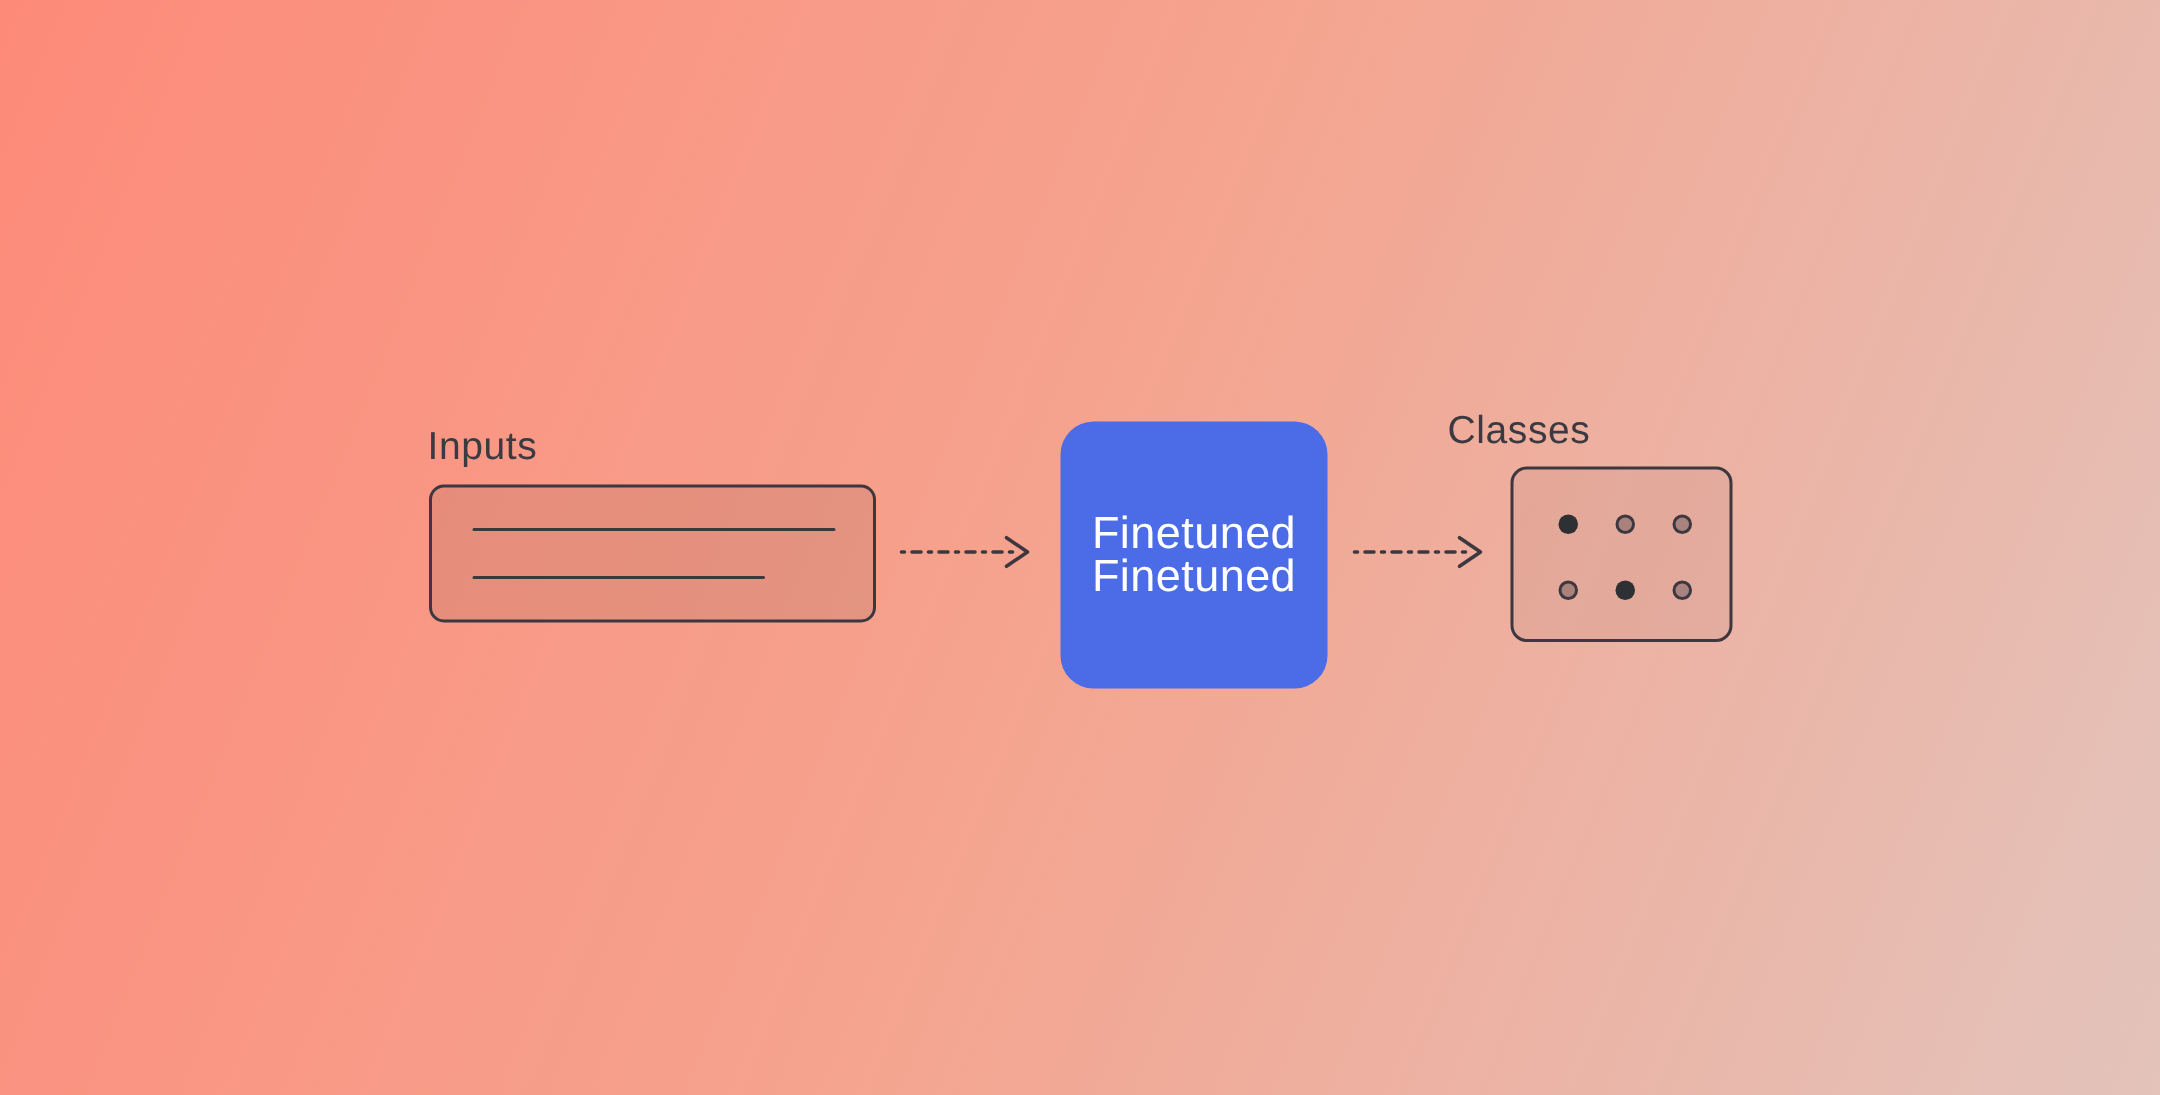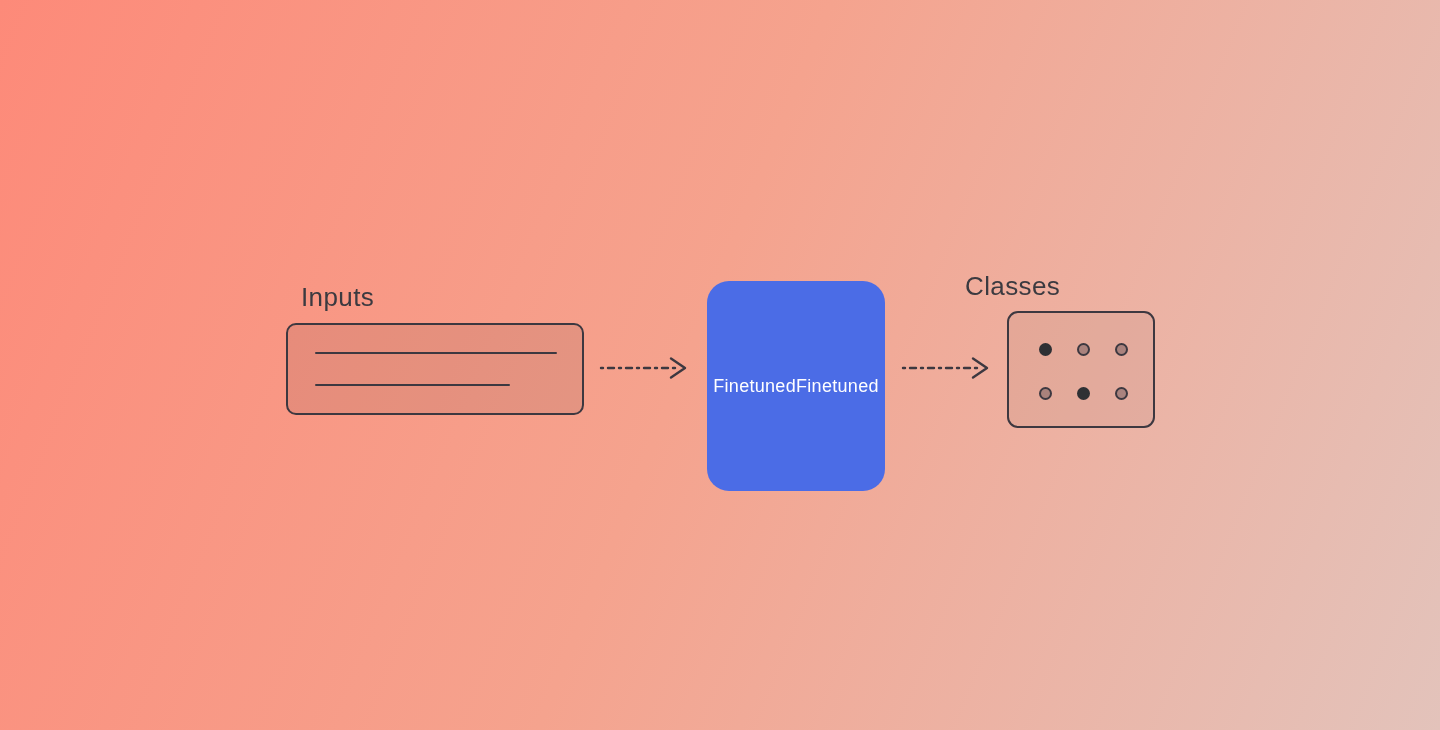--- a/index.html
+++ b/index.html
@@ -28,21 +28,21 @@
     font-family: "Liberation Sans", "DejaVu Sans", sans-serif;
     color: var(--label-color);
   }
   .stage-label {
     position: absolute;
     font-size: 26px;
     line-height: 26px;
     letter-spacing: 0.4px;
     color: var(--label-color);
   }
-  .inputs-label { left: 301px; top: 284px; text-align: center; }
+  .inputs-label { left: 285px; top: 284px; text-align: center; }
   .classes-label { left: 965px; top: 273px; }
 
   .inputs-box {
     position: absolute;
     left: 286px;
     top: 323px;
     width: 298px;
     height: 92px;
     box-sizing: border-box;
     border: 2px solid var(--stroke);
@@ -70,29 +70,29 @@
     height: 30px;
   }
   .arrow-1 { left: 599px; }
   .arrow-2 { left: 901px; }
 
   .model-box {
     position: absolute;
     left: 707px;
     top: 281px;
     width: 178px;
-    height: 210px;
+    height: 178px;
     border-radius: 22px;
     background: var(--model-fill);
     display: flex;
-    flex-direction: row;
+    flex-direction: column;
     align-items: center;
     justify-content: center;
     color: var(--model-text);
-    font-size: 18px;
+    font-size: 30px;
     line-height: 29px;
     letter-spacing: 0.3px;
     text-align: center;
   }
 
   .classes-box {
     position: absolute;
     left: 1007px;
     top: 311px;
     width: 148px;

